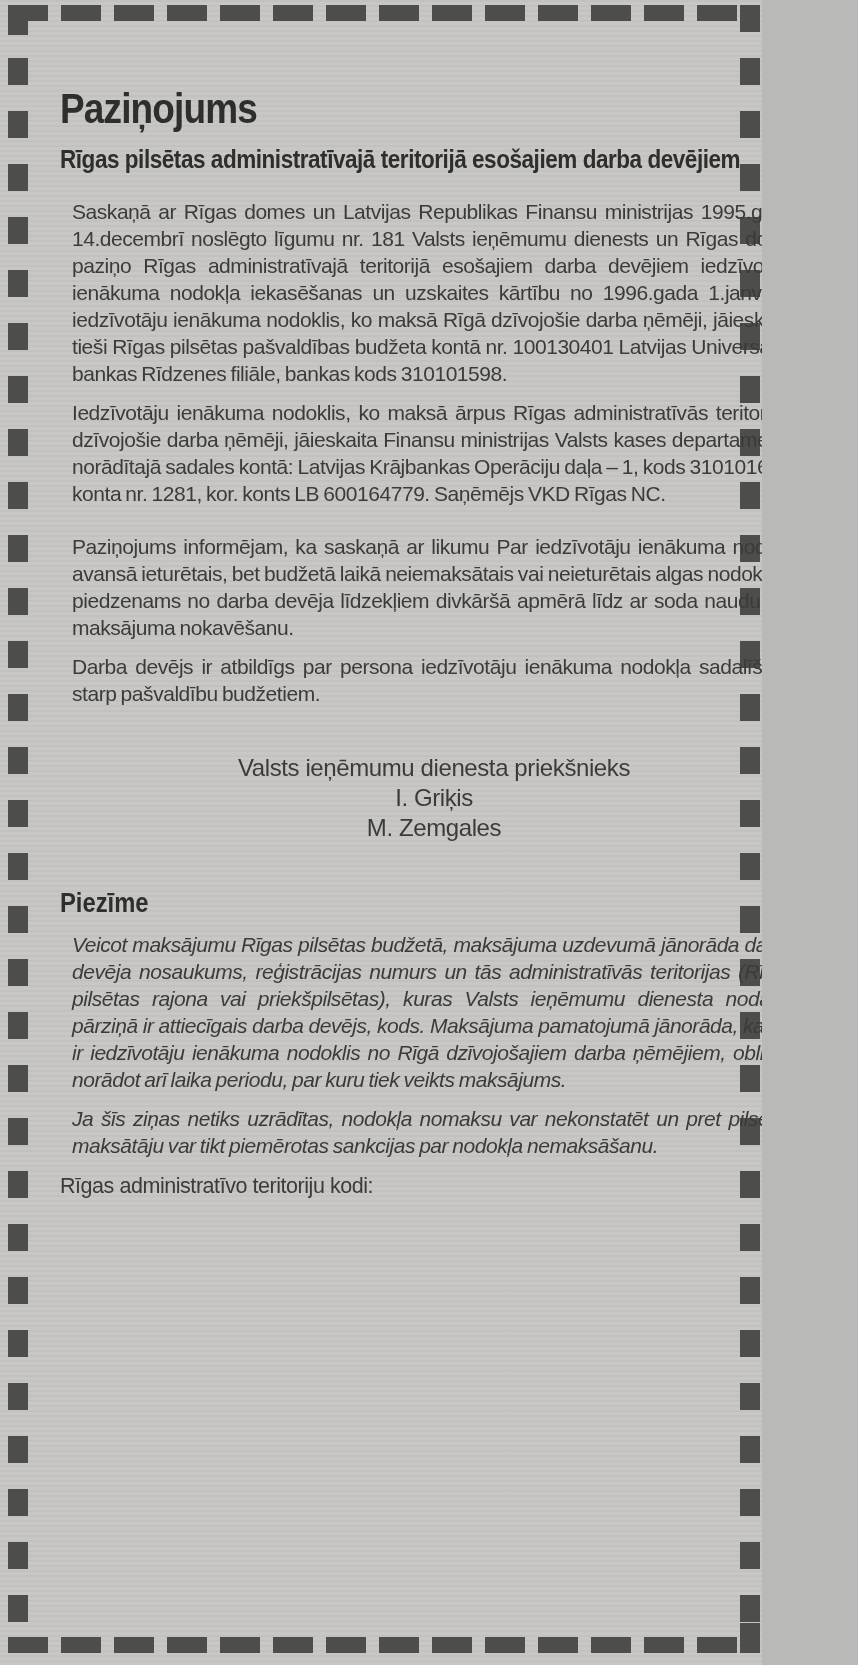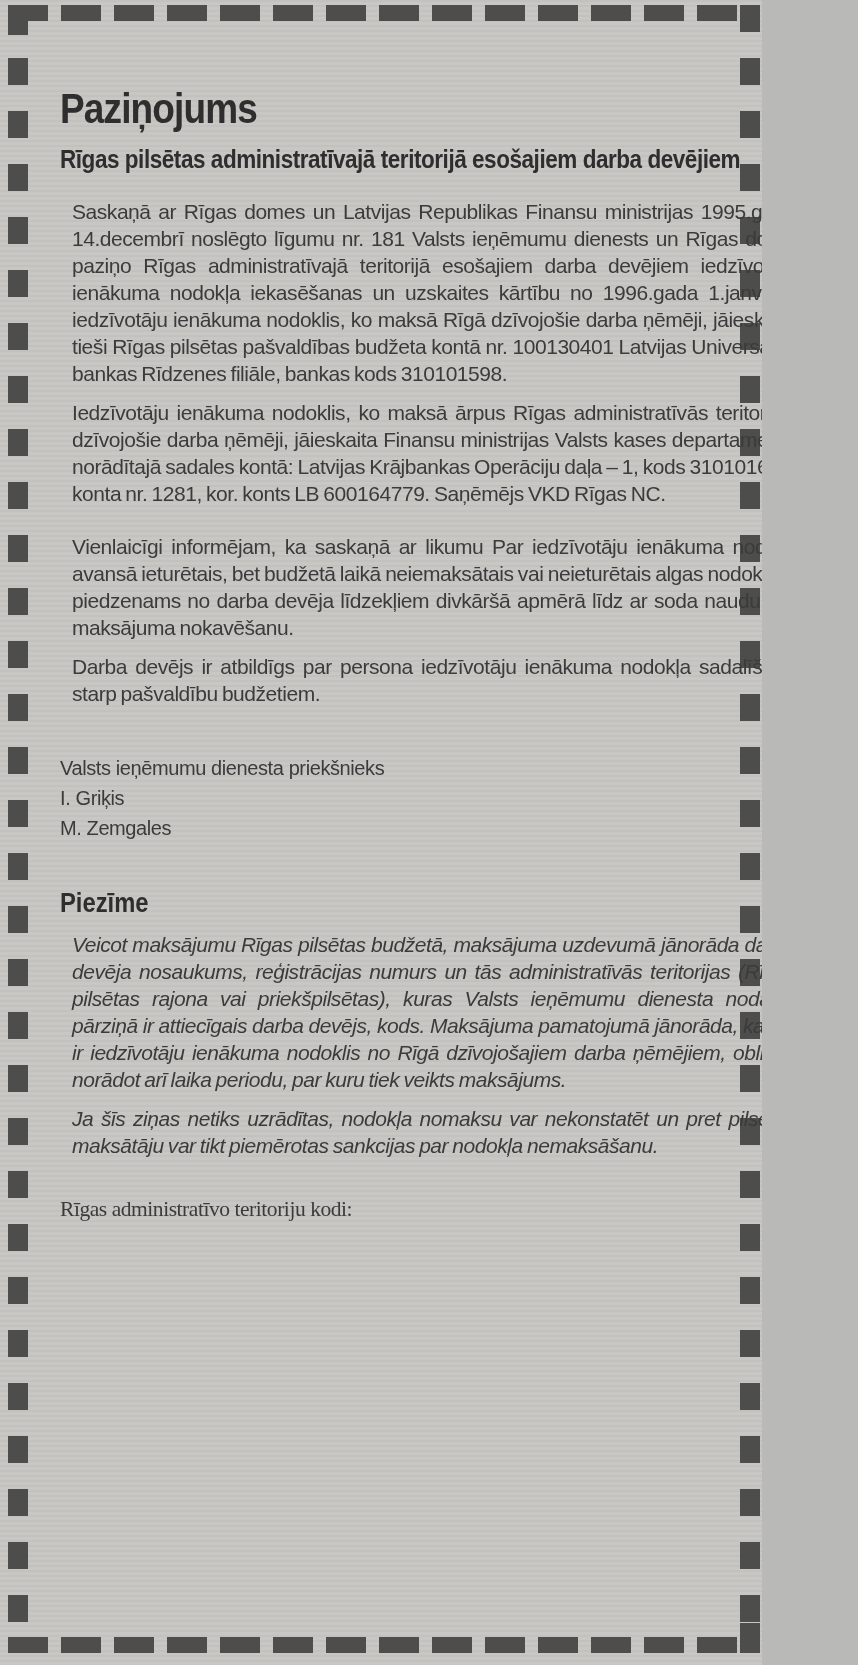--- a/index.html
+++ b/index.html
@@ -63,36 +63,36 @@
     letter-spacing: -0.45px; word-spacing: -1.2px;
     text-align: justify;
     color: #3b3b3b;
   }
   .intro-block { margin-top: 24px; }
   .info-block { margin-top: 26px; }
   .italic { }
 
   .signature-block {
     margin-top: 46px;
-    text-align: left;
-    font-size: 20px; line-height: 30px;
+    text-align: center;
+    font-size: 24px; line-height: 30px;
     letter-spacing: -0.4px;
     color: #3b3b3b;
   }
 
   .note-heading {
     margin: 44px 0 0 0;
     font-size: 27px; line-height: 32px;
     font-weight: bold; color: #2e2e2e;
     transform: scaleX(0.88); transform-origin: left center;
     white-space: nowrap;
   }
   .note-block { margin-top: 6px; font-style: italic; }
 
-  .codes-block { margin-top: 35px; font-family: Liberation Serif, serif; }
+  .codes-block { margin-top: 12px; }
   .codes-intro {
     margin: 0;
     font-size: 21.5px; line-height: 30px;
     letter-spacing: -0.45px;
     color: #3b3b3b;
   }
   .codes-list {
     margin: 2px 0 0 0; padding: 0 0 0 116px;
     list-style: none;
     font-size: 21.5px; line-height: 30px;
@@ -120,21 +120,21 @@
     <h1 class="doc-title">Paziņojums</h1>
 
     <h2 class="doc-subtitle">Rīgas pilsētas administratīvajā teritorijā esošajiem darba devējiem</h2>
 
     <div class="body-text intro-block">
       <p>Saskaņā ar Rīgas domes un Latvijas Republikas Finansu ministrijas 1995.gada 14.decembrī noslēgto līgumu nr. 181 Valsts ieņēmumu dienests un Rīgas dome paziņo Rīgas administratīvajā teritorijā esošajiem darba devējiem iedzīvotāju ienākuma nodokļa iekasēšanas un uzskaites kārtību no 1996.gada 1.janvāra: iedzīvotāju ienākuma nodoklis, ko maksā Rīgā dzīvojošie darba ņēmēji, jāieskaita tieši Rīgas pilsētas pašvaldības budžeta kontā nr. 100130401 Latvijas Universālās bankas Rīdzenes filiāle, bankas kods 310101598.</p>
       <p>Iedzīvotāju ienākuma nodoklis, ko maksā ārpus Rīgas administratīvās teritorijas dzīvojošie darba ņēmēji, jāieskaita Finansu ministrijas Valsts kases departamenta norādītajā sadales kontā: Latvijas Krājbankas Operāciju daļa – 1, kods 310101679, konta nr. 1281, kor. konts LB 600164779. Saņēmējs VKD Rīgas NC.</p>
     </div>
 
     <div class="body-text info-block">
-      <p><span>Vienlaicīgi informējam, ka saskaņā ar likumu </span><span class="italic">Par iedzīvotāju ienākuma nodokli</span><span> avansā ieturētais, bet budžetā laikā neiemaksātais vai neieturētais algas nodoklis ir piedzenams no darba devēja līdzekļiem divkāršā apmērā līdz ar soda naudu par maksājuma nokavēšanu.</span></p>
+      <p><span>Paziņojums informējam, ka saskaņā ar likumu </span><span class="italic">Par iedzīvotāju ienākuma nodokli</span><span> avansā ieturētais, bet budžetā laikā neiemaksātais vai neieturētais algas nodoklis ir piedzenams no darba devēja līdzekļiem divkāršā apmērā līdz ar soda naudu par maksājuma nokavēšanu.</span></p>
       <p>Darba devējs ir atbildīgs par persona iedzīvotāju ienākuma nodokļa sadalīšanu starp pašvaldību budžetiem.</p>
     </div>
 
     <div class="signature-block">
       <div>Valsts ieņēmumu dienesta priekšnieks</div>
       <div>I. Griķis</div>
       <div>M. Zemgales</div>
     </div>
 
     <h3 class="note-heading">Piezīme</h3>

